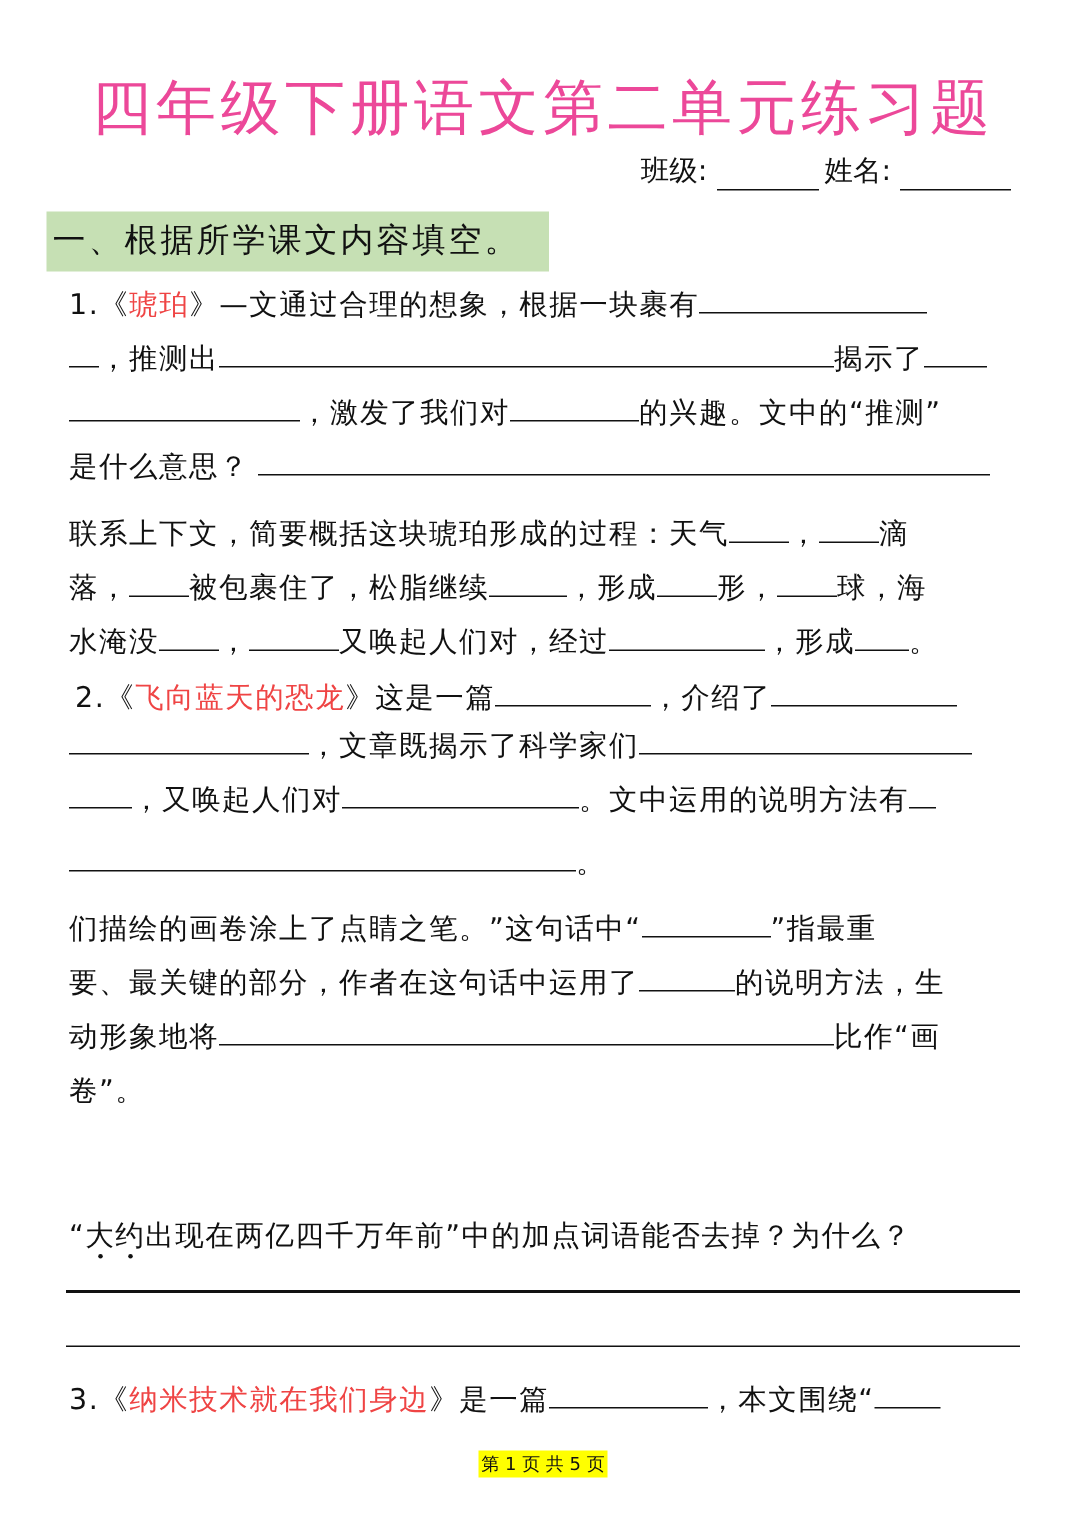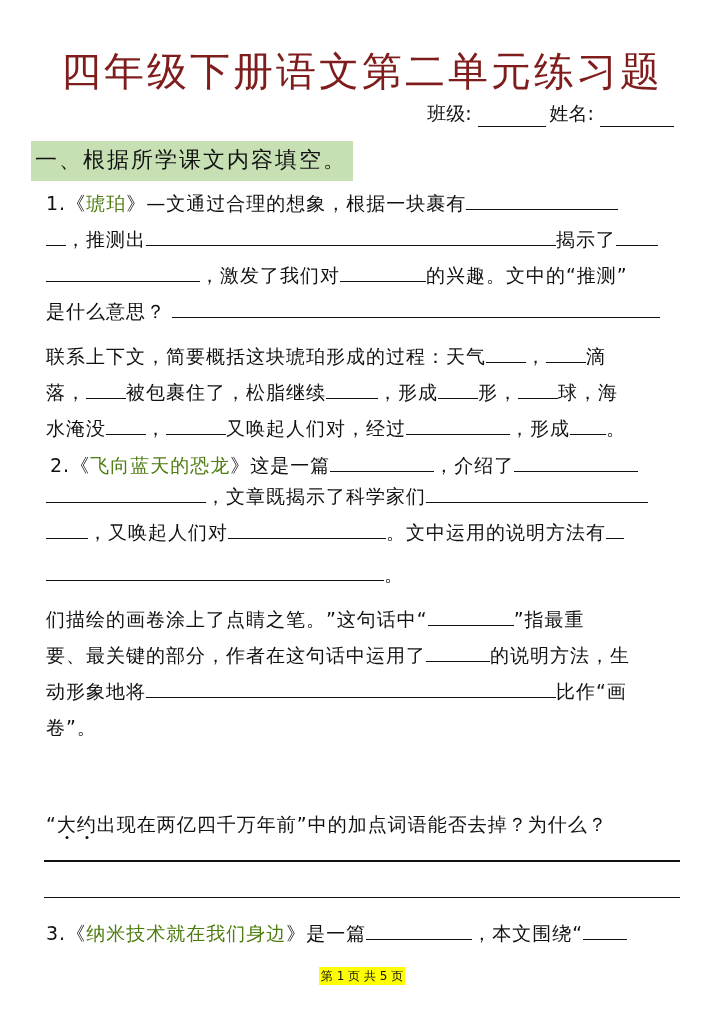--- a/index.html
+++ b/index.html
@@ -4,39 +4,39 @@
   <style>
     html, body { margin: 0; padding: 0; background: #ffffff; }
     body {
       width: 724px; height: 1024px; overflow: hidden; position: relative;
       font-family: "DejaVu Sans", "Liberation Sans", sans-serif;
       color: #111;
     }
     .title {
       position: absolute; top: 44px; left: 0; width: 724px;
       text-align: center; font-size: 40px; letter-spacing: 3px;
-      font-weight: normal; color: #7f1d1d;
+      font-weight: normal; color: #ec4899;
     }
     .class-name {
       position: absolute; top: 101px; right: 46px;
       font-size: 19px; display: flex; align-items: flex-end;
     }
     .class-name .blank { display: inline-block; border-bottom: 1.5px solid #111; height: 20px; margin: 0 4px 0 6px; }
     .section-head {
       position: absolute; top: 141px; left: 31px;
-      background: #c6e0b4; padding: 4px 6px 6px 4px;
+      background: #c6e0b4; padding: 4px 19px 6px 4px;
       font-size: 22px; letter-spacing: 2px;
     }
     .para {
       position: absolute; left: 46px; width: 636px;
       font-size: 19px; line-height: 36px; letter-spacing: 1px;
     }
     .line { display: block; white-space: nowrap; height: 36px; }
     .u { display: inline-block; border-bottom: 1.5px solid #111; height: 22px; vertical-align: baseline; }
-    .blue { color: #4d7c0f; margin-top: 40px; }
+    .blue { color: #ef4444; margin-top: 40px; }
     .full-line { position: absolute; left: 44px; width: 636px; border-bottom: 2px solid #111; }
     .dot-word { position: relative; }
     .dot-word::after {
       content: ""; position: absolute; left: 50%; bottom: -4px;
       width: 3px; height: 3px; background: #111; border-radius: 50%; transform: translateX(-50%);
     }
     .footer {
       position: absolute; top: 965px; left: 0; width: 724px; text-align: center;
     }
     .footer span { background: #ffff00; font-size: 12px; padding: 2px 2px; text-align: center; }

